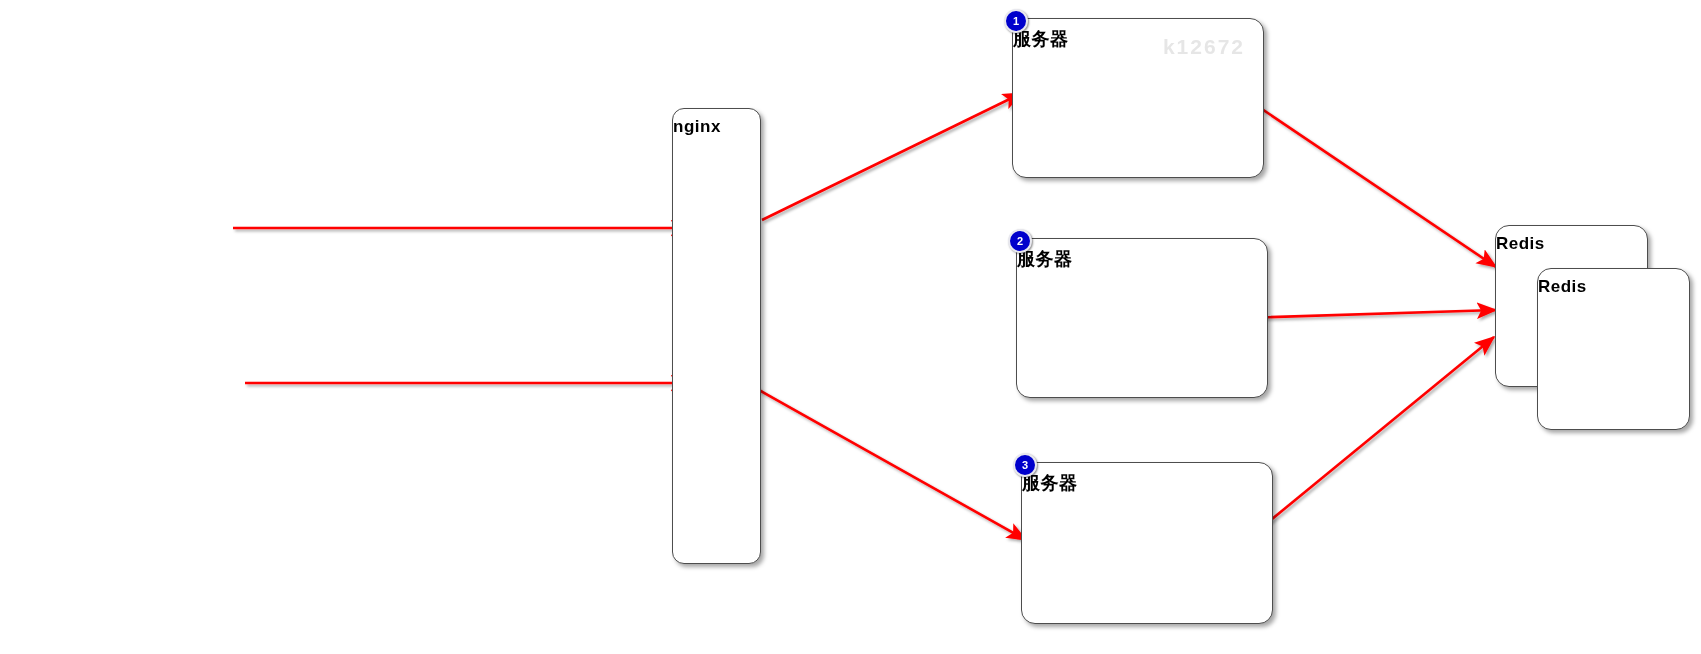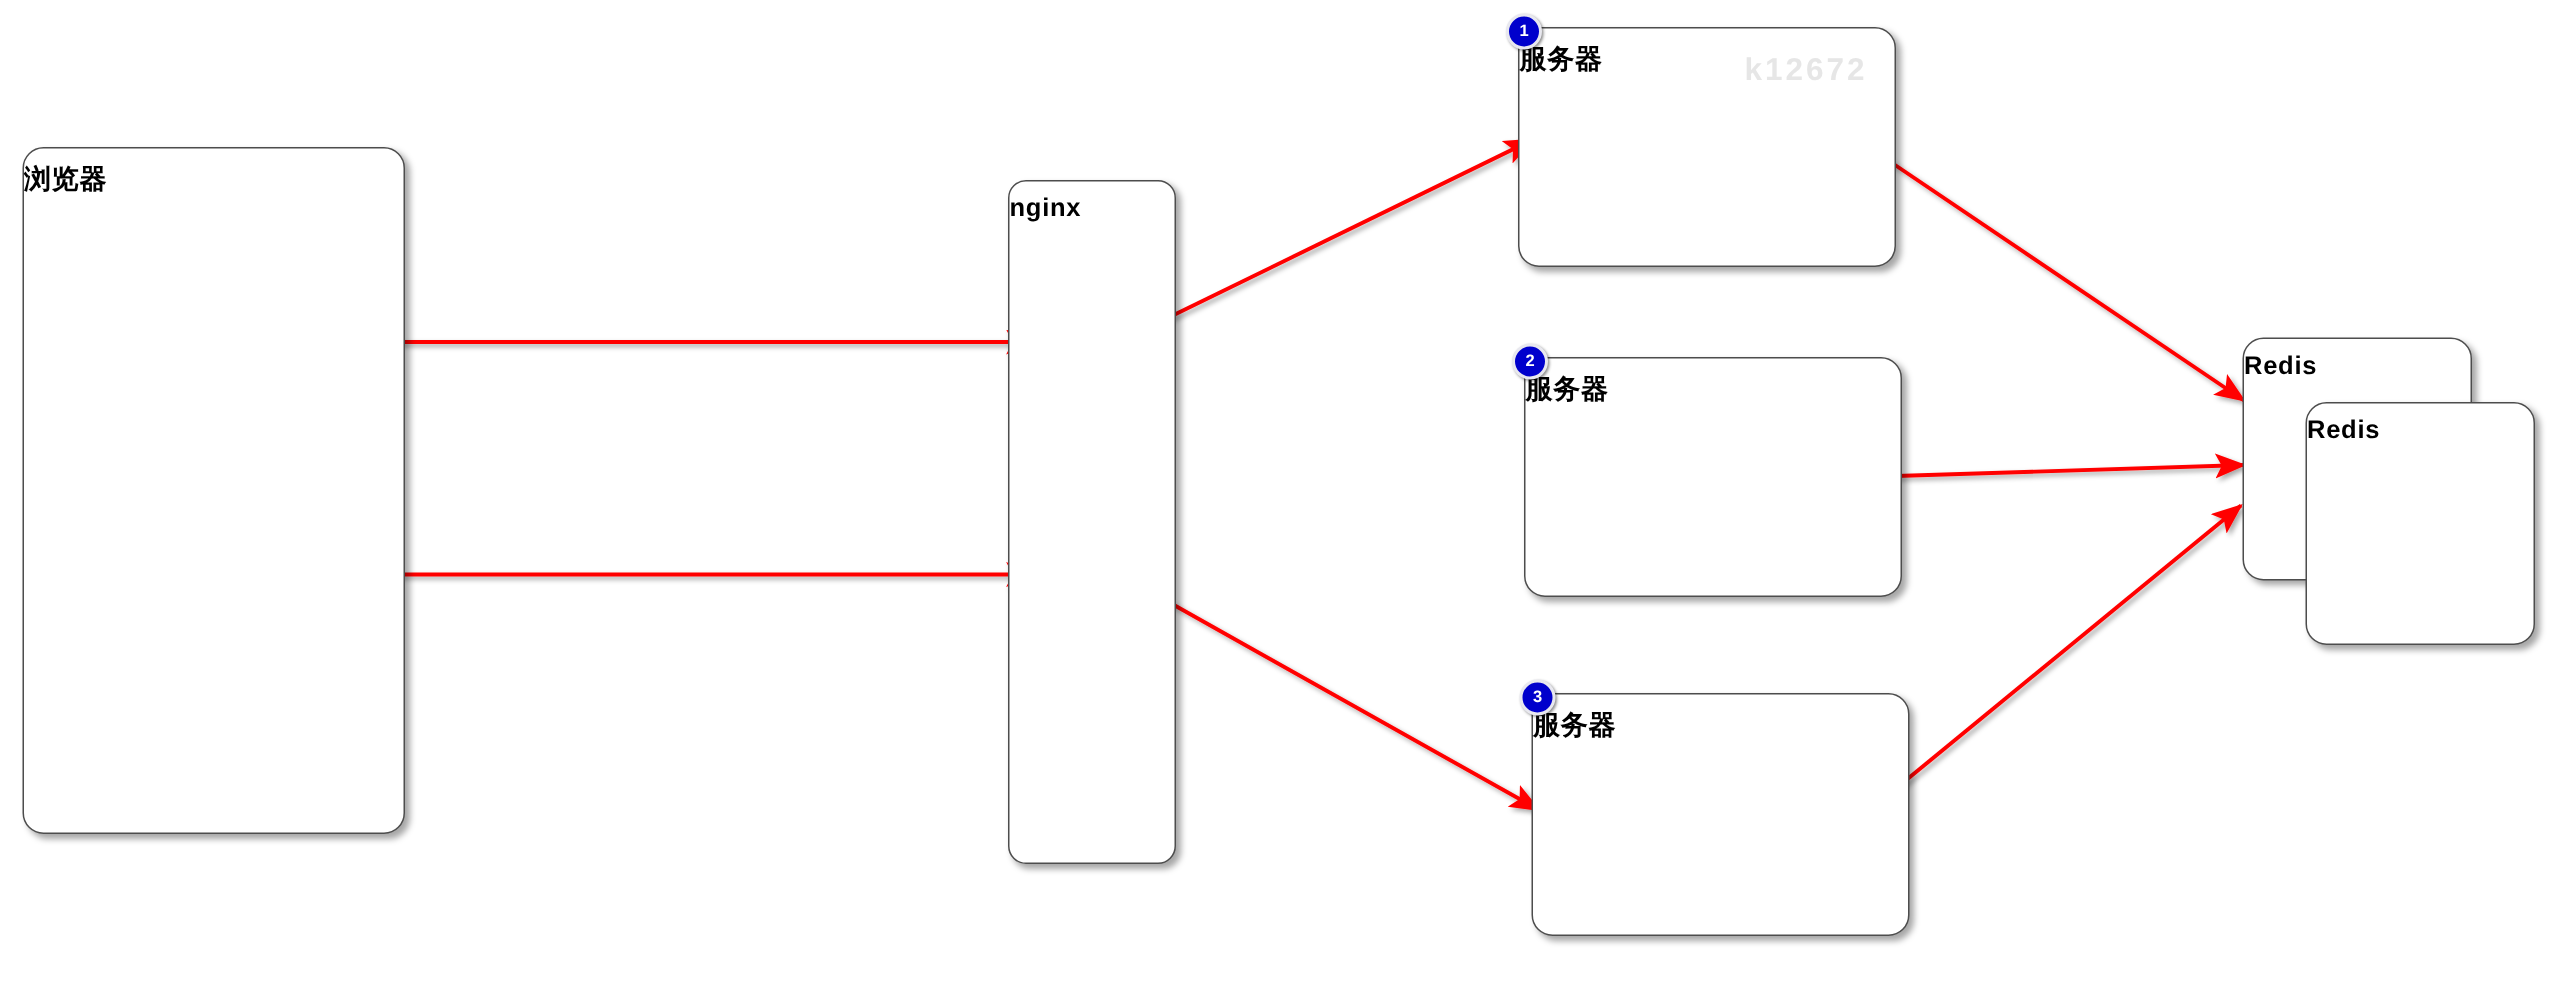--- a/index.html
+++ b/index.html
@@ -92,25 +92,22 @@
       <line x1="233" y1="228" x2="690" y2="228"></line>
       <line x1="245" y1="383" x2="690" y2="383"></line>
       <line x1="762" y1="220" x2="1022" y2="93"></line>
       <line x1="750" y1="385" x2="1026" y2="540"></line>
       <line x1="1253" y1="103" x2="1496" y2="267"></line>
       <line x1="1243" y1="318" x2="1496" y2="310"></line>
       <line x1="1255" y1="533" x2="1494" y2="337"></line>
     </g>
   </svg>
 
-  <div class="node" style="left:15px; top:98px; width:255px; height:458px;">
-    <div class="node-label cjk">浏览器</div>
-  </div>
 
-  <div class="node" style="left:672px; top:120px; width:112px; height:456px; border-radius:12px;">
+  <div class="node" style="left:672px; top:108px; width:89px; height:456px; border-radius:12px;">
     <div class="node-label">nginx</div>
   </div>
 
   <div class="node" style="left:1012px; top:18px; width:252px; height:160px;">
     <div class="node-label cjk">服务器</div>
     <div class="watermark" style="right:18px; top:16px;text-align:right;">k12672</div>
   </div>
   <div class="badge" style="left:1004px; top:9px;">1</div>
 
   <div class="node" style="left:1016px; top:238px; width:252px; height:160px;">

